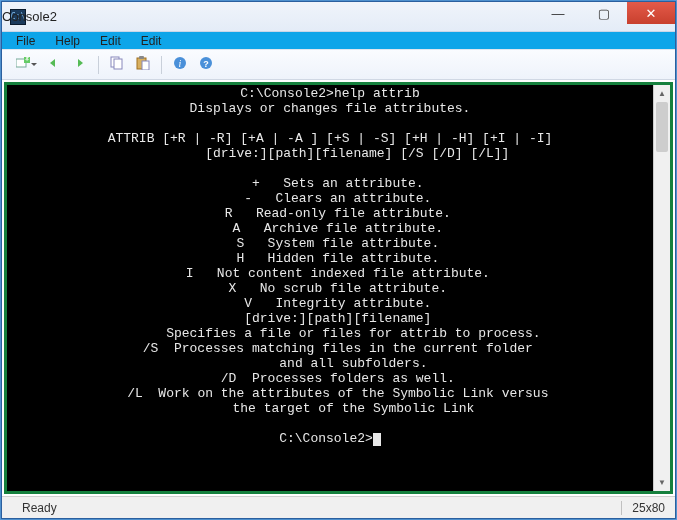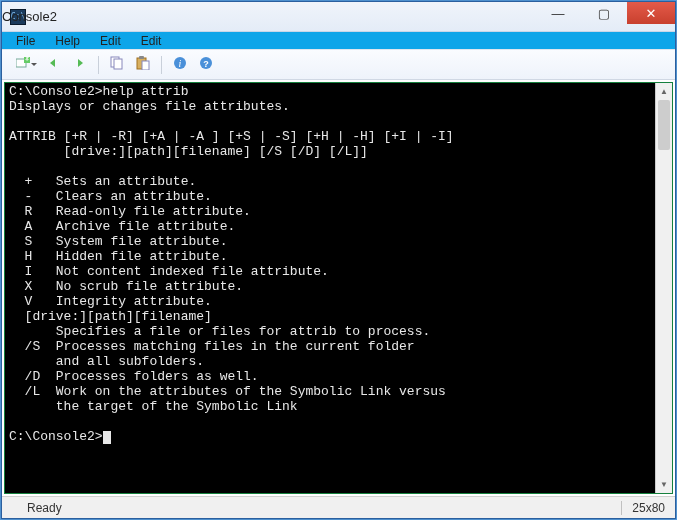--- a/index.html
+++ b/index.html
@@ -83,23 +83,24 @@
     cursor:pointer;
     border-radius:2px;
   }
   .tb-dd { width:34px; position:relative; }
   .tb-dd::after {
     content:'';position:absolute;right:3px;top:9px;
     border:3px solid transparent;border-top-color:#555;
   }
   .console-wrap {
     flex:1; display:flex;
-    border:1px solid #15803d;
+    border:3px solid #15803d;
     margin:2px;
     min-height:0;
+    text-align:center;
   }
   .console {
     flex:1;
     background:#000;
     color:#e8e8e8;
     font-family:'Courier New',monospace;
     font-size:13px;
     line-height:15px;
     padding:1px 4px;
     white-space:pre;
@@ -121,23 +122,22 @@
     height:50px;background:#cdcdcd;border-radius:2px;
   }
   .statusbar {
     height:22px;
     display:flex;align-items:center;
     background:#f0f0f0;
     border-top:1px solid #d0d0d0;
     font-size:12px;color:#333;
   }
   .status-left {
-    flex:1;padding:0 4px;
+    flex:1;padding:0 20px;
     border-right:1px solid #c0c0c0;
-    margin-left:21px;
   }
   .status-right {
     padding:0 10px;
     position:relative;
   }
   .cursor-block {
     display:inline-block;width:8px;height:13px;
     background:#e8e8e8;vertical-align:text-bottom;
   }
 </style>

